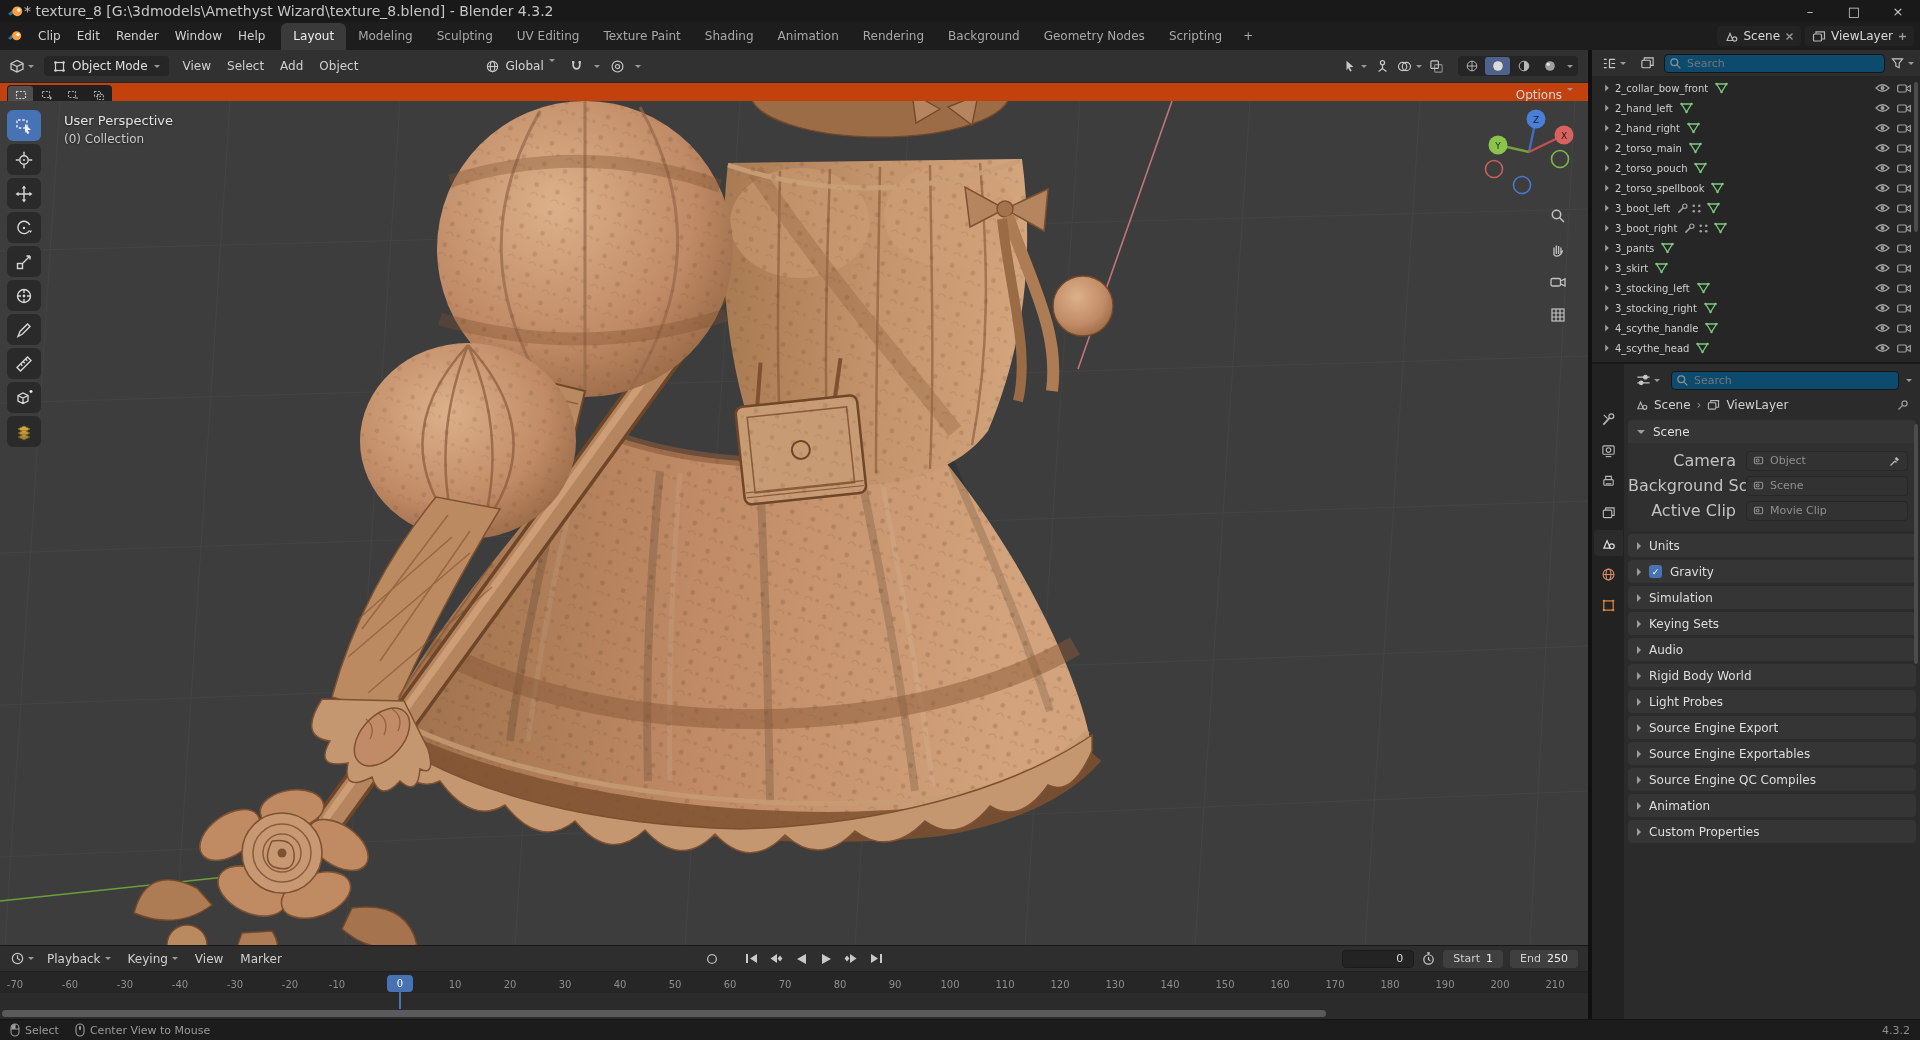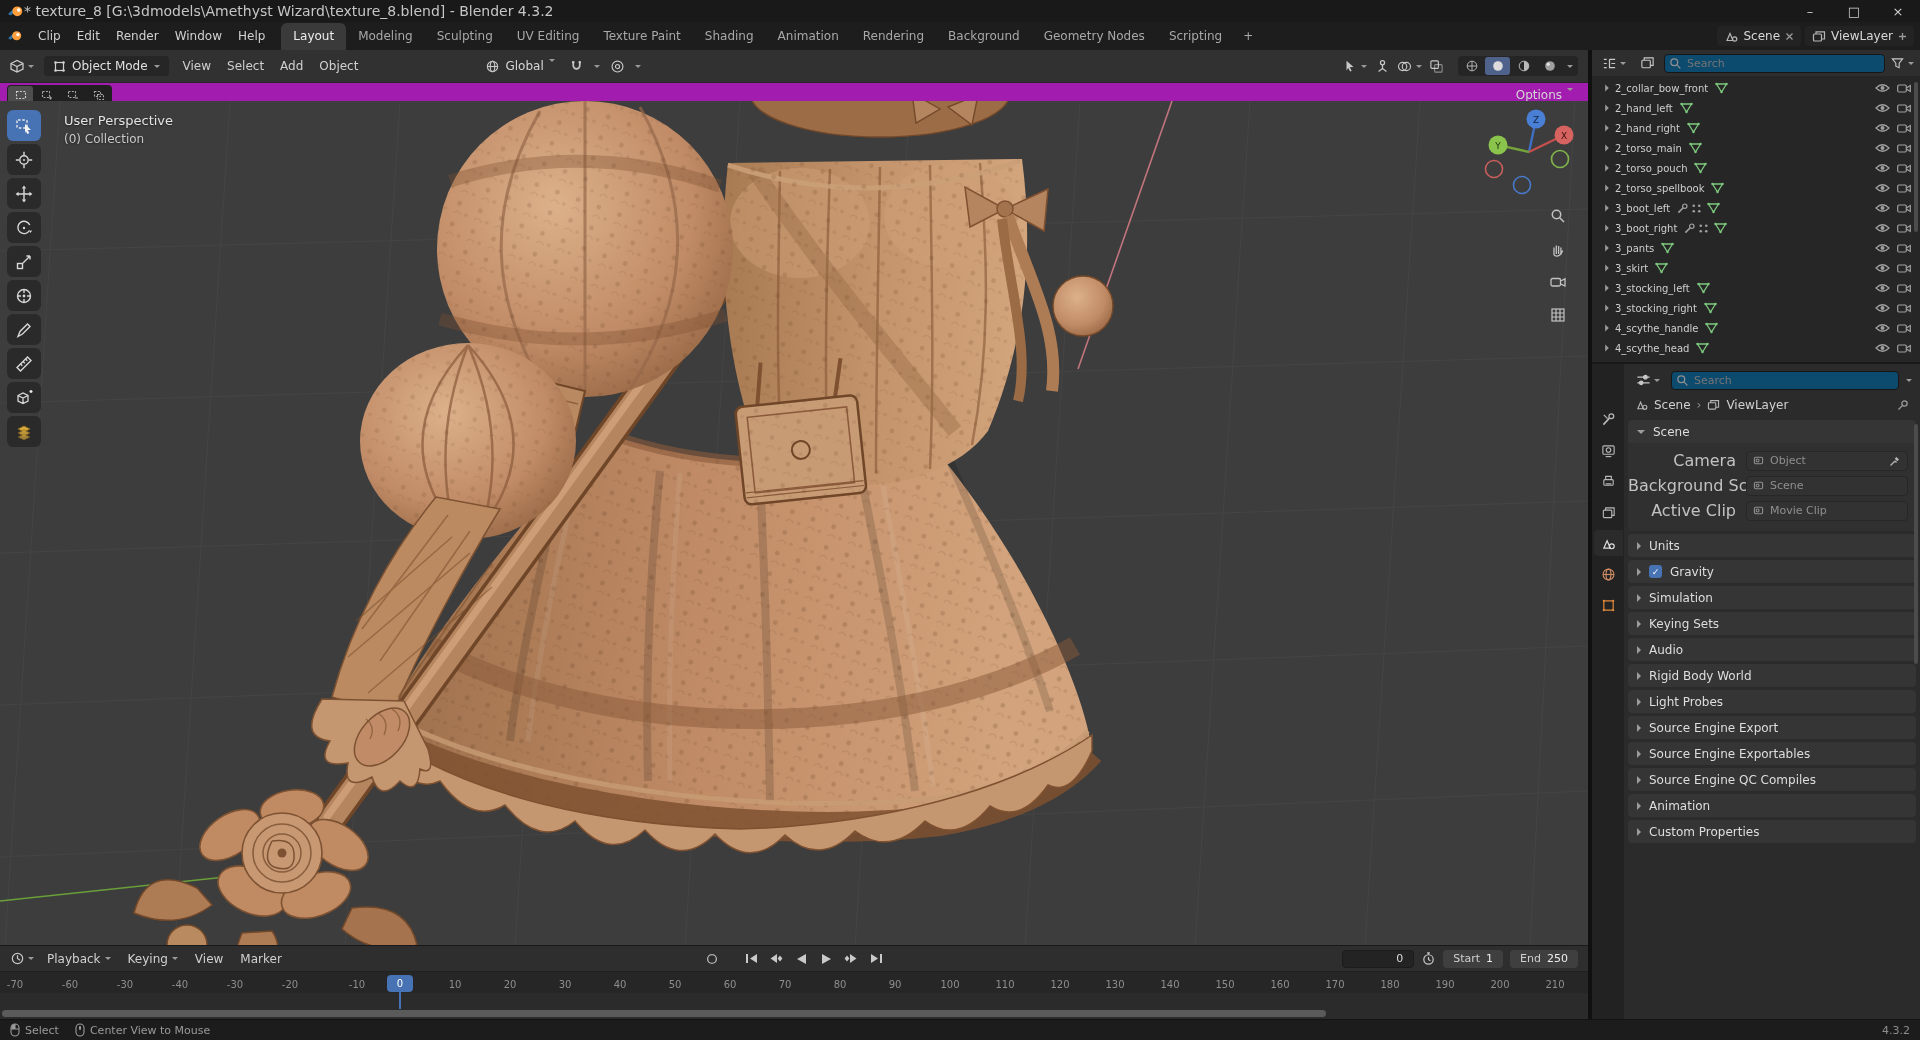--- a/index.html
+++ b/index.html
@@ -32,21 +32,21 @@
 .vp-header{height:27px;background:#313131;display:flex;align-items:center;padding:16px 5px;gap:1px;border-bottom:1px solid #272727;}
 .ed-btn{padding:2px 4px;border-radius:4px;gap:3px;}
 .mode-pill{background:#262626;border-radius:4px;padding:3px 9px;display:inline-flex;gap:6px;align-items:center;margin:0 5px;color:#e0e0e0;}
 .dd{display:inline-flex;align-items:flex-start;gap:5px;padding:3px 8px;border-radius:4px;color:#d6d6d6;}
 .icon-btn{width:24px;height:20px;display:inline-flex;align-items:center;justify-content:center;border-radius:3px;}
 .vp-mid{display:flex;align-items:center;margin-left:110px;gap:2px;}
 .vp-right{margin-left:auto;display:flex;align-items:center;gap:3px;padding-right:5px;}
 .shade-group{display:flex;align-items:center;background:#252525;border-radius:4px;padding:1px;gap:1px;margin-left:7px;}
 .shade-btn{width:25px;height:18px;display:inline-flex;align-items:center;justify-content:center;border-radius:3px;}
 .shade-btn.active{background:#4f628c;}
-.vp-tools{height:24px;background:#a21caf;display:flex;align-items:center;padding:0 7px;}
+.vp-tools{height:24px;background:#c2410c;display:flex;align-items:center;padding:0 7px;}
 .selmode-group{display:flex;background:#202020;border-radius:4px;padding:1px;gap:1px;}
 .selmode-btn{width:25px;height:18px;display:inline-flex;align-items:center;justify-content:center;border-radius:3px;}
 .selmode-btn.active{background:#4e4e4e;}
 .options{margin-left:auto;color:#d6d6d6;}
 #vp-canvas{position:absolute;left:0;top:51px;width:1588px;height:844px;overflow:hidden;background:#3d3d3d;}
 .overlay-text{position:absolute;left:64px;top:12px;pointer-events:none;}
 .overlay-text .l1{font-size:13px;color:#e3e3e3;text-shadow:0 1px 2px rgba(0,0,0,.45);}
 .overlay-text .l2{font-size:12px;color:#c9c9c9;margin-top:4px;text-shadow:0 1px 2px rgba(0,0,0,.45);}
 #toolbar{position:absolute;left:7px;top:9px;display:flex;flex-direction:column;gap:3px;}
 .tool-btn{width:34px;height:31px;background:rgba(40,40,40,.88);border-radius:6px;display:flex;align-items:center;justify-content:center;}
@@ -638,21 +638,21 @@
     </div>
   </div>
   <div class="tl-ruler">
 
   <span class="tick" style="left: 15px;">-70</span>
       <span class="tick" style="left: 70px;">-60</span>
       <span class="tick" style="left: 125px;">-30</span>
       <span class="tick" style="left: 180px;">-40</span>
       <span class="tick" style="left: 235px;">-30</span>
       <span class="tick" style="left: 290px;">-20</span>
-      <span class="tick" style="left: 357px;">-10</span>
+      <span class="tick" style="left: 337px;">-10</span>
       <span class="tick" style="left: 400px;">0</span>
       <span class="tick" style="left: 455px;">10</span>
       <span class="tick" style="left: 510px;">20</span>
       <span class="tick" style="left: 565px;">30</span>
       <span class="tick" style="left: 620px;">40</span>
       <span class="tick" style="left: 675px;">50</span>
       <span class="tick" style="left: 730px;">60</span>
       <span class="tick" style="left: 785px;">70</span>
       <span class="tick" style="left: 840px;">80</span>
       <span class="tick" style="left: 895px;">90</span>

